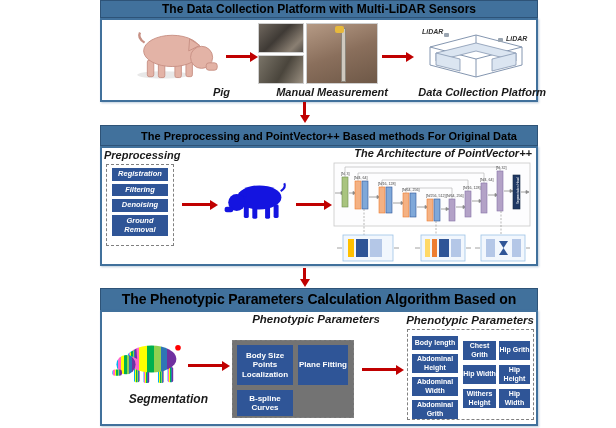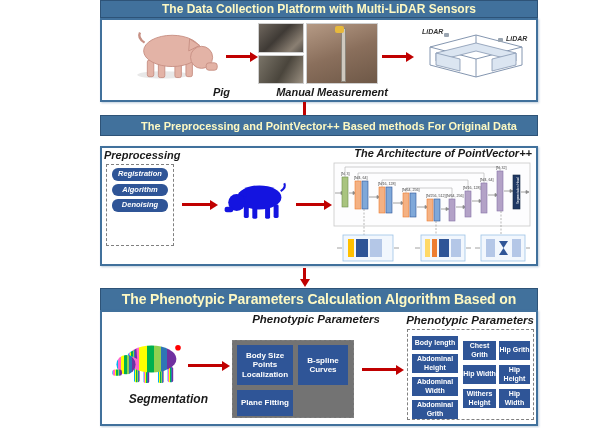--- a/index.html
+++ b/index.html
@@ -1,38 +1,38 @@
 <!DOCTYPE html>
 <html><head>
 <meta charset="utf-8">
 <style>
   html,body{margin:0;padding:0;background:#fff;}
   .figure{position:relative;width:616px;height:428px;background:#fff;overflow:hidden;
           font-family:"Liberation Sans",sans-serif;color:#222;}
-  .hdr{position:absolute;left:100px;width:438px;background:#41719C;color:#fef9c3;
+  .hdr{position:absolute;left:100px;width:438px;background:#41719C;color:#000000;
        font-weight:bold;text-align:center;box-sizing:border-box;border:1px solid #2e5377;}
   .hdr-top{top:0;height:18px;font-size:12px;line-height:17px;}
-  .hdr-mid{top:115px;height:21px;font-size:11px;line-height:20px;padding-left:20px;}
+  .hdr-mid{top:125px;height:21px;font-size:11px;line-height:20px;padding-left:20px;}
   .hdr-bot{top:288px;height:40px;font-size:14px;line-height:21px;letter-spacing:-0.1px;}
   .body{position:absolute;left:100px;width:438px;background:#fff;border:2px solid #41719C;
         box-sizing:border-box;box-shadow:1px 1px 2px rgba(65,113,156,.35);}
   .body-top{top:18px;height:84px;}
   .body-mid{top:146px;height:120px;}
   .body-bot{top:310px;height:116px;}
   .cap{position:absolute;font-style:italic;font-weight:bold;color:#1a1a1a;text-align:right;}
   .harrow{position:absolute;height:3px;background:#C00000;}
   .harrow::after{content:"";position:absolute;right:-8px;top:-3.5px;width:0;height:0;
        border-top:5px solid transparent;border-bottom:5px solid transparent;border-left:8px solid #C00000;}
   .varrow{position:absolute;width:3px;background:#C00000;}
   .varrow::after{content:"";position:absolute;bottom:-8px;left:-3.5px;width:0;height:0;
        border-left:5px solid transparent;border-right:5px solid transparent;border-top:8px solid #C00000;}
   .dashed{position:absolute;border:1.5px dashed #808080;box-sizing:border-box;background:#fff;}
   .bluebox{background:#2F5597;color:#fff;text-align:center;display:flex;align-items:center;
        justify-content:center;box-sizing:border-box;line-height:1.15;}
-  .step{margin:3px 5px;font-size:7.5px;font-style:italic;font-weight:bold;padding:2px 1px;border-radius:6px;}
+  .step{margin:3px 5px;font-size:7.5px;font-style:italic;font-weight:bold;padding:2px 1px;}
   .collage{position:absolute;left:258px;top:23px;width:120px;height:61px;display:grid;
        grid-template-columns:46px 72px;grid-template-rows:29.5px 29.5px;gap:2px;}
   .ph{border:1px solid #cfcfcf;}
   .ph1{background:linear-gradient(135deg,#6f675e 0%,#3f3a35 45%,#8a7f72 80%,#55504a 100%);}
   .ph2{background:linear-gradient(120deg,#7a7468 0%,#4a453c 55%,#9a8f80 100%);}
   .ph3{grid-column:2;grid-row:1/3;position:relative;
        background:linear-gradient(160deg,#b59a85 0%,#8a6f5c 50%,#6e5847 100%);}
   .stick{position:absolute;left:34px;top:4px;width:3px;height:52px;background:#cfc9bf;border:1px solid #8d867b;}
   .tag{position:absolute;left:28px;top:2px;width:9px;height:7px;background:#e7b93c;border-radius:2px;}
   .algo-grid{position:absolute;left:232px;top:340px;width:122px;height:78px;border:1.5px dashed #808080;
@@ -95,31 +95,33 @@
       <polygon points="22,30 46,36 46,48 22,42"></polygon>
       <polygon points="78,36 102,30 102,42 78,48"></polygon>
     </g>
     <g fill="#9aa5b1">
       <rect x="30" y="10" width="5" height="4" rx="1"></rect>
       <rect x="84" y="15" width="5" height="4" rx="1"></rect>
     </g>
     <text x="8" y="11" font-size="7" font-style="italic" font-weight="bold" fill="#333">LiDAR</text>
     <text x="92" y="18" font-size="7" font-style="italic" font-weight="bold" fill="#333">LiDAR</text>
   </svg>
+  <div class="cap" style="left:406px;top:86px;width:140px;font-size:11px;">Data Collection Platform</div>
 
   <div class="varrow" style="left:303px;top:102px;height:13px;"></div>
 
   <div class="hdr hdr-mid">The Preprocessing and PointVector++ Based methods For Original Data</div>
   <div class="body body-mid"></div>
 
   <div class="cap" style="left:104px;top:149px;width:82px;font-size:11px;text-align:left;">Preprocessing</div>
   <div class="dashed" style="left:106px;top:164px;width:68px;height:82px;">
     <div class="bluebox step">Registration</div>
-    <div class="bluebox step">Algorithm</div>
+    <div class="bluebox step">Filtering</div>
     <div class="bluebox step">Denoising</div>
+    <div class="bluebox step">Ground Removal</div>
   </div>
 
   <div class="harrow" style="left:182px;top:203px;width:28px;"></div>
 
   <svg style="position:absolute;left:220px;top:179px;" width="76" height="44" viewBox="0 0 100 62">
     <g fill="#1414E0">
       <rect x="30" y="36" width="7" height="19" rx="2"></rect>
       <rect x="42" y="38" width="7" height="18" rx="2"></rect>
       <rect x="60" y="38" width="7" height="18" rx="2"></rect>
       <rect x="72" y="36" width="7" height="19" rx="2"></rect>
@@ -278,22 +280,22 @@
     <circle cx="85" cy="12" r="3.5" fill="#FF0000"></circle>
   </svg>
   <div class="cap" style="left:100px;top:392px;width:100px;font-size:12px;padding-left:8px;">Segmentation</div>
 
   <div class="harrow" style="left:188px;top:364px;width:34px;"></div>
 
   <div class="cap" style="left:230px;top:313px;width:150px;font-size:11.5px;">Phenotypic Parameters</div>
 
   <div class="algo-grid">
     <div class="bluebox">Body Size Points Localization</div>
+    <div class="bluebox">Plane Fitting</div>
     <div class="bluebox">B-spline Curves</div>
-    <div class="bluebox">Plane Fitting</div>
   </div>
 
   <div class="harrow" style="left:362px;top:368px;width:34px;"></div>
 
   <div class="cap" style="left:406px;top:314px;width:128px;font-size:11.5px;">Phenotypic Parameters</div>
 
   <div class="dashed" style="left:407px;top:329px;width:127px;height:91px;"></div>
   <div class="pcol" style="left:412px;top:336px;width:46px;gap:4px;">
     <div class="bluebox" style="height:14px;">Body length</div>
     <div class="bluebox" style="height:19px;">Abdominal Height</div>

